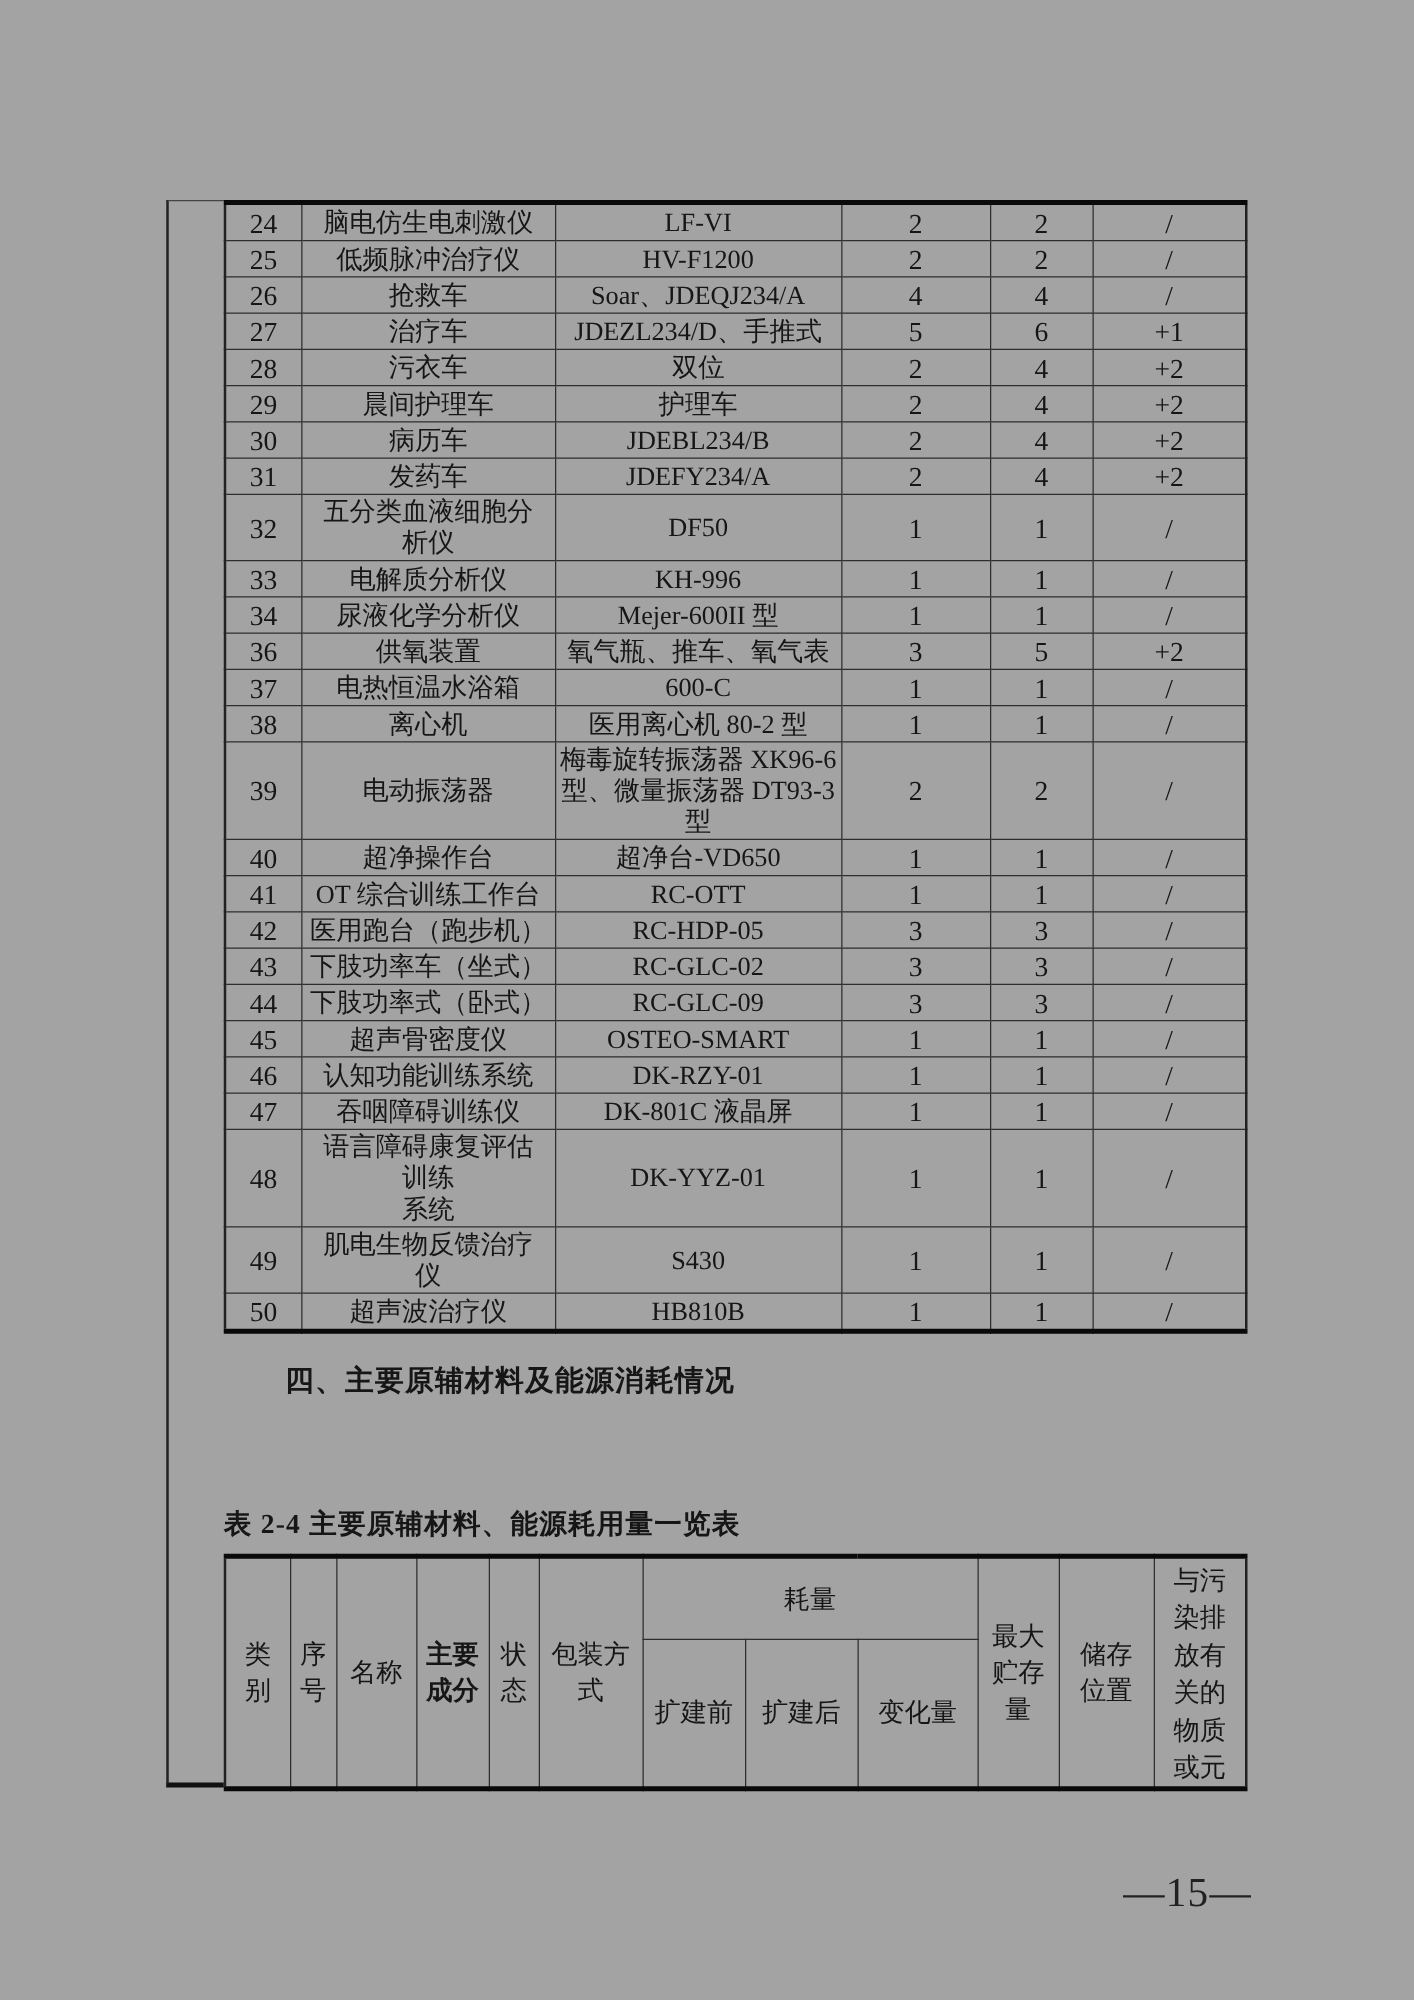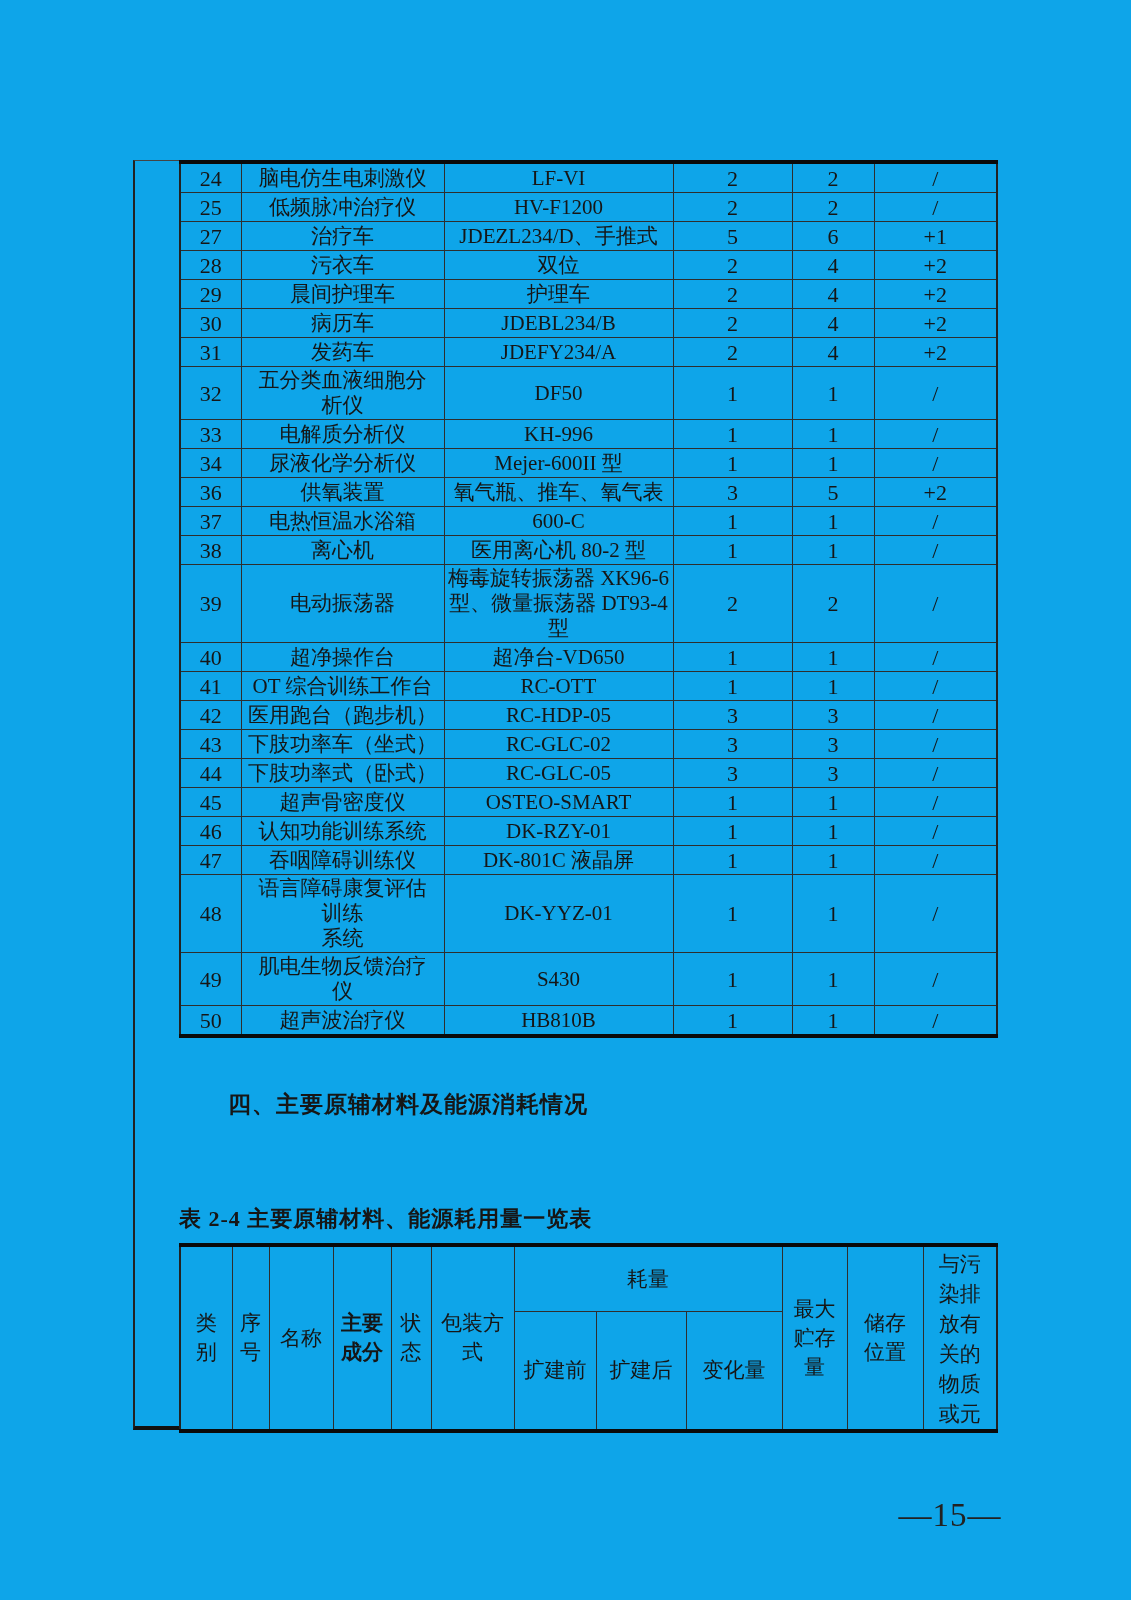--- a/index.html
+++ b/index.html
@@ -4,21 +4,21 @@
 <style>
   html,body{margin:0;padding:0;}
   body{
     width:1131px;height:1600px;
     background:#ffffff;
     font-family:"Liberation Serif","DejaVu Serif",serif;
     color:#161616;
     position:relative;
     overflow:hidden;
   }
-  .page{position:absolute;left:0;top:0;width:1131px;height:1600px;background:#0ea5e9;}
+  .page{position:absolute;left:0;top:0;width:1131px;height:1600px;background:#a3a3a3;}
 
   
   .margin-col{
     position:absolute;left:133px;top:160px;width:46px;height:1270px;
     border-left:2px solid #222;border-top:1px solid #444;border-bottom:4px solid #111;
     box-sizing:border-box;
   }
 
   
   table.t1{
@@ -105,20 +105,28 @@
         </tr>
         <tr>
           <td class="c-no">25</td>
           <td class="c-name">低频脉冲治疗仪</td>
           <td class="c-model">HV-F1200</td>
           <td class="c-before">2</td>
           <td class="c-after">2</td>
           <td class="c-change">/</td>
         </tr>
         <tr>
+          <td class="c-no">26</td>
+          <td class="c-name">抢救车</td>
+          <td class="c-model">Soar、JDEQJ234/A</td>
+          <td class="c-before">4</td>
+          <td class="c-after">4</td>
+          <td class="c-change">/</td>
+        </tr>
+        <tr>
           <td class="c-no">27</td>
           <td class="c-name">治疗车</td>
           <td class="c-model">JDEZL234/D、手推式</td>
           <td class="c-before">5</td>
           <td class="c-after">6</td>
           <td class="c-change">+1</td>
         </tr>
         <tr>
           <td class="c-no">28</td>
           <td class="c-name">污衣车</td>
@@ -197,21 +205,21 @@
           <td class="c-name">离心机</td>
           <td class="c-model">医用离心机 80-2 型</td>
           <td class="c-before">1</td>
           <td class="c-after">1</td>
           <td class="c-change">/</td>
         </tr>
         <tr>
           <td class="c-no">39</td>
           <td class="c-name">电动振荡器</td>
           <td class="c-model">梅毒旋转振荡器 XK96-6
-型、微量振荡器 DT93-4
+型、微量振荡器 DT93-3
 型</td>
           <td class="c-before">2</td>
           <td class="c-after">2</td>
           <td class="c-change">/</td>
         </tr>
         <tr>
           <td class="c-no">40</td>
           <td class="c-name">超净操作台</td>
           <td class="c-model">超净台-VD650</td>
           <td class="c-before">1</td>
@@ -238,21 +246,21 @@
           <td class="c-no">43</td>
           <td class="c-name">下肢功率车（坐式）</td>
           <td class="c-model">RC-GLC-02</td>
           <td class="c-before">3</td>
           <td class="c-after">3</td>
           <td class="c-change">/</td>
         </tr>
         <tr>
           <td class="c-no">44</td>
           <td class="c-name">下肢功率式（卧式）</td>
-          <td class="c-model">RC-GLC-05</td>
+          <td class="c-model">RC-GLC-09</td>
           <td class="c-before">3</td>
           <td class="c-after">3</td>
           <td class="c-change">/</td>
         </tr>
         <tr>
           <td class="c-no">45</td>
           <td class="c-name">超声骨密度仪</td>
           <td class="c-model">OSTEO-SMART</td>
           <td class="c-before">1</td>
           <td class="c-after">1</td>

